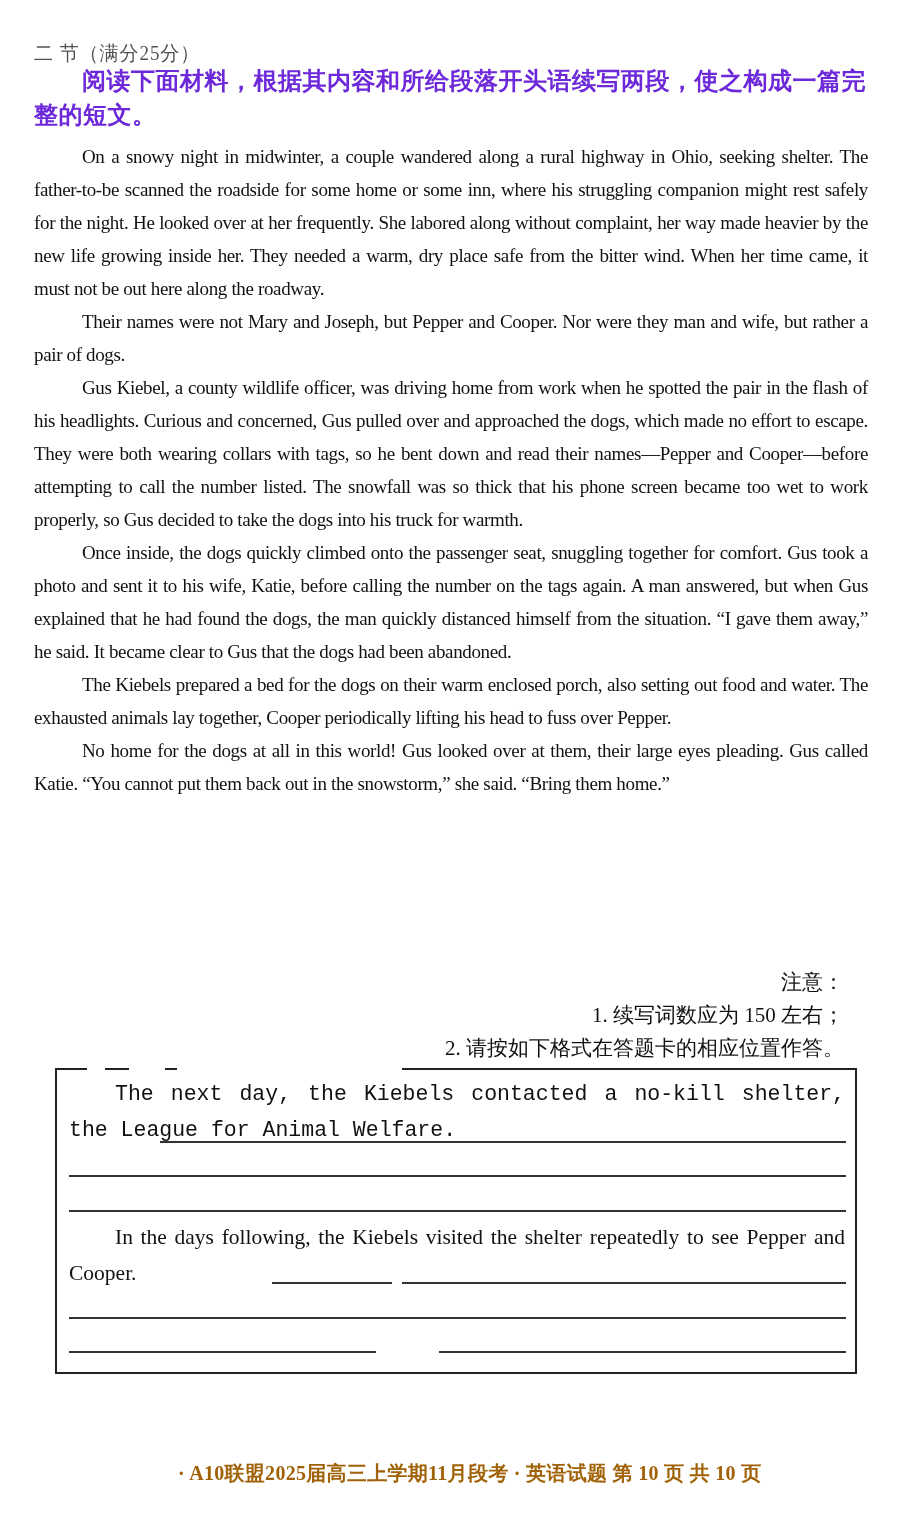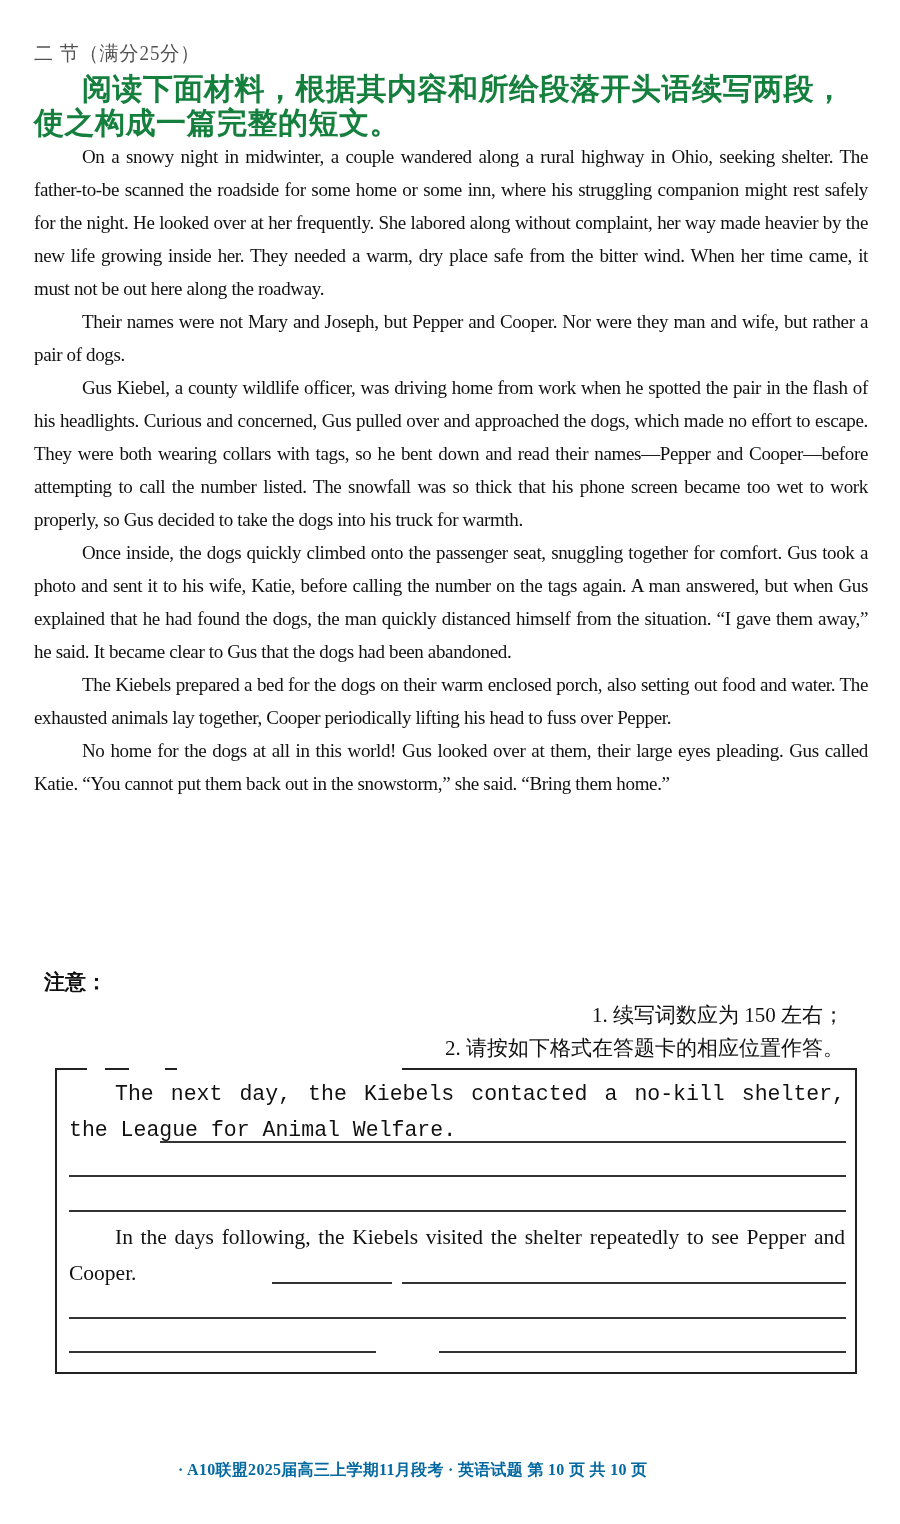--- a/index.html
+++ b/index.html
@@ -6,54 +6,54 @@
   body {
     width:900px; height:1524px; position:relative; overflow:hidden;
     font-family:"Liberation Serif","DejaVu Serif",serif; color:#111;
   }
   .page { position:absolute; left:0; top:0; width:900px; height:1132px; }
   .section-heading {
     position:absolute; left:34px; top:40px; font-size:20px; letter-spacing:1px;
     color:#333; opacity:0.85; transform:scaleX(0.95); transform-origin:left;
   }
   .instruction {
-    position:absolute; left:34px; top:72px; width:836px;
-    font-size:30px; line-height:34px; text-indent:48px; letter-spacing:0.5px;
-    font-weight:bold; color:#15803d;
+    position:absolute; left:34px; top:64px; width:836px;
+    font-size:24px; line-height:34px; text-indent:48px; letter-spacing:0.5px;
+    font-weight:bold; color:#6d28d9;
   }
   .passage {
     position:absolute; left:34px; top:140px; width:834px;
   }
   .passage p {
     margin:0; font-size:19px; line-height:33px; text-indent:48px;
     text-align:justify; letter-spacing:-0.35px;
   }
   .notes {
     position:absolute; left:44px; top:966px; width:800px;
     font-size:21px; line-height:33px;
   }
-  .notes .note-title { font-weight:bold; }
+  .notes .note-title { font-weight:normal;text-align:right; }
   .notes .note-item { padding-left:44px;text-align:right; }
   .answer-box {
     position:absolute; left:55px; top:1068px; width:802px; height:306px;
     border:2px solid #222; box-sizing:border-box;
   }
   .answer-box .box-line-top-gap {
     position:absolute; top:-3px; height:4px; background:#fff;
   }
   .answer-para {
     position:absolute; left:12px; width:776px;
     font-size:21.5px; line-height:36px; text-indent:46px; text-align:justify;
   }
   .rule {
     position:absolute; height:0; border-top:2px solid #333;
   }
   .footer {
     position:absolute; left:178px; top:1460px;
-    font-size:16px; font-weight:bold; letter-spacing:0.3px; color:#0369a1;
+    font-size:20px; font-weight:bold; letter-spacing:0.3px; color:#a16207;
   }
 </style>
 </head>
 <body>
 
 <div class="page">
 
   <div class="section-heading">二 节（满分25分）</div>
   <div class="instruction">阅读下面材料，根据其内容和所给段落开头语续写两段，使之构成一篇完整的短文。</div>
 

